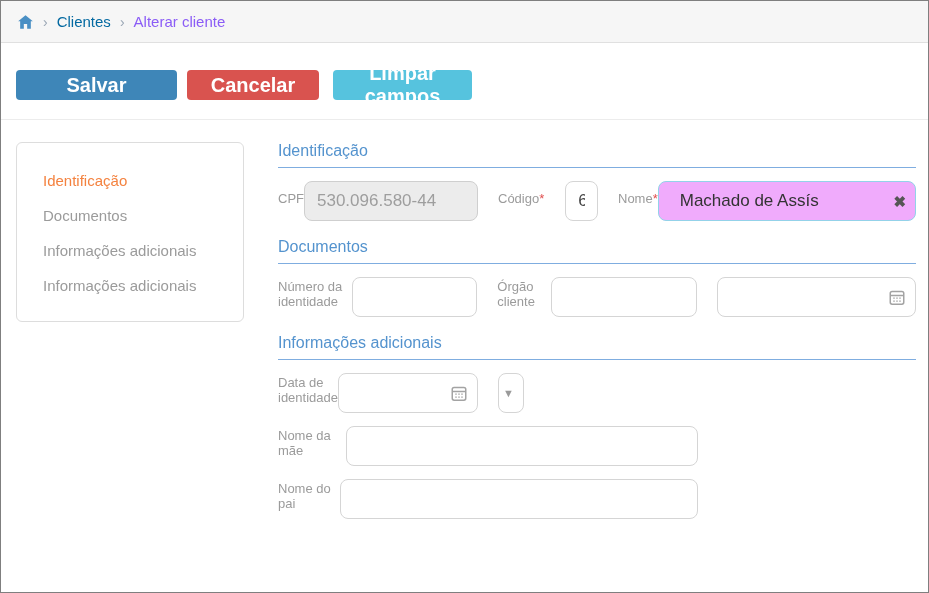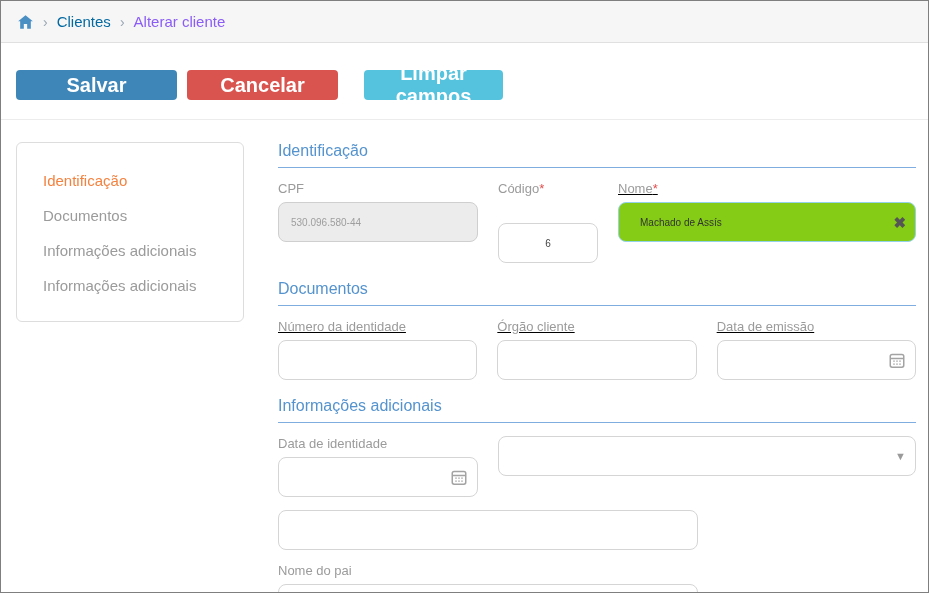--- a/index.html
+++ b/index.html
@@ -29,21 +29,21 @@
     display: flex; align-items: center;
   }
   .btn {
     height: 30px; border: none; border-radius: 4px;
     color: #fff; font-size: 20px; font-weight: bold;
     font-family: "Liberation Sans", sans-serif;
     cursor: pointer; display: inline-flex;
     align-items: center; justify-content: center;
   }
   .btn-save   { width: 161px; background: #3e86b8; margin-right: 10px; }
-  .btn-cancel { width: 151px; background: #d9534f; margin-right: 26px; }
+  .btn-cancel { width: 132px; background: #d9534f; margin-right: 14px; }
   .btn-clear  { width: 139px; background: #56c3de; }
   
   .content { display: flex; padding: 22px 12px 10px 15px; }
   .sidebar {
     width: 228px; flex: 0 0 228px;
     border: 1px solid #ddd; border-radius: 6px;
     padding: 20px 0 18px 0; align-self: flex-start;
     background: #fff;
   }
   .side-item {
@@ -52,45 +52,45 @@
   }
   .side-item.active { color: #f4823f; }
   .main { flex: 1; margin-left: 34px; min-width: 0; }
   .section-title {
     color: #5493ce; font-size: 16px;
     padding-bottom: 7px; border-bottom: 1px solid #7fade0;
     margin-bottom: 13px;
   }
   .section { margin-bottom: 17px; }
   .row { display: flex; gap: 20px; margin-bottom: 13px; }
-  .field { display: flex; flex-direction: column; }
+  .field { display: flex; flex-direction: row; align-items: center; }
   .field label { font-size: 13px; color: #9b9b9b; margin-bottom: 6px; }
   .req { color: #e04f4f; }
   .input-wrap { position: relative; }
   .input {
     width: 100%; height: 40px;
     border: 1px solid #d5d5d5; border-radius: 8px;
-    padding: 0 12px; font-size: 10px; color: #444;
+    padding: 0 12px; font-size: 17px; color: #444;
     font-family: "Liberation Sans", sans-serif;
     background: #fff; outline: none;
   }
   .input:disabled, .input.disabled {
     background: #ececec; color: #9e9e9e; border-color: #cfcfcf;
   }
   .input.num { text-align: center; }
   .input.focused {
-    border: 1.5px solid #93d2e9; background: #84cc16; color: #333;
+    border: 1.5px solid #93d2e9; background: #f0abfc; color: #333;
     padding-right: 36px;
     padding-left: 21px;
   }
   .input.has-icon { padding-right: 36px; }
   .w-200 { width: 200px; flex: 0 0 200px; }
   .w-100 { width: 100px; flex: 0 0 100px; gap: 21px; }
   .w-420 { width: 420px; flex: 0 0 420px; }
-  .grow { flex: 1; min-width: 0; text-decoration: underline; }
+  .grow { flex: 1; min-width: 0; }
   .field-icon {
     position: absolute; right: 10px; top: 50%;
     transform: translateY(-50%);
     display: inline-flex; align-items: center; justify-content: center;
     cursor: pointer; line-height: 1;
   }
   .clear-x { color: #555; font-size: 15px; font-weight: bold; }
   .select-box { display: flex; align-items: center; cursor: pointer; }
   .dd-arrow { color: #9a9a9a; font-size: 11px; cursor: pointer; }
 </style>
@@ -154,21 +154,20 @@
         <div class="row">
           <div class="field grow">
             <label>Número da identidade</label>
             <input class="input" value="" style="">
           </div>
           <div class="field grow">
             <label>Órgão cliente</label>
             <input class="input" value="" style="">
           </div>
           <div class="field grow">
-            <label>Data de emissão</label>
             <div class="input-wrap">
               <input class="input has-icon" value="" style="">
               <span class="field-icon">
                 <svg width="18" height="18" viewBox="0 0 24 24" fill="none" stroke="#a3a3a3" stroke-width="2">
                   <rect x="3" y="4.5" width="18" height="17" rx="2.5"></rect>
                   <line x1="3" y1="10" x2="21" y2="10"></line>
                   <g stroke-width="1.6">
                     <line x1="7" y1="13.5" x2="9" y2="13.5"></line>
                       <line x1="11" y1="13.5" x2="13" y2="13.5"></line>
                       <line x1="15" y1="13.5" x2="17" y2="13.5"></line>
@@ -210,20 +209,21 @@
             <div class="input-wrap">
               <div class="input select-box">
                 <span></span>
               </div>
               <span class="field-icon dd-arrow">▼</span>
             </div>
           </div>
         </div>
         <div class="row">
           <div class="field w-420">
+            <label>Nome da mãe</label>
             <input class="input" value="" style="">
           </div>
         </div>
         <div class="row">
           <div class="field w-420">
             <label>Nome do pai</label>
             <input class="input" value="" style="">
           </div>
         </div>
       </div>

